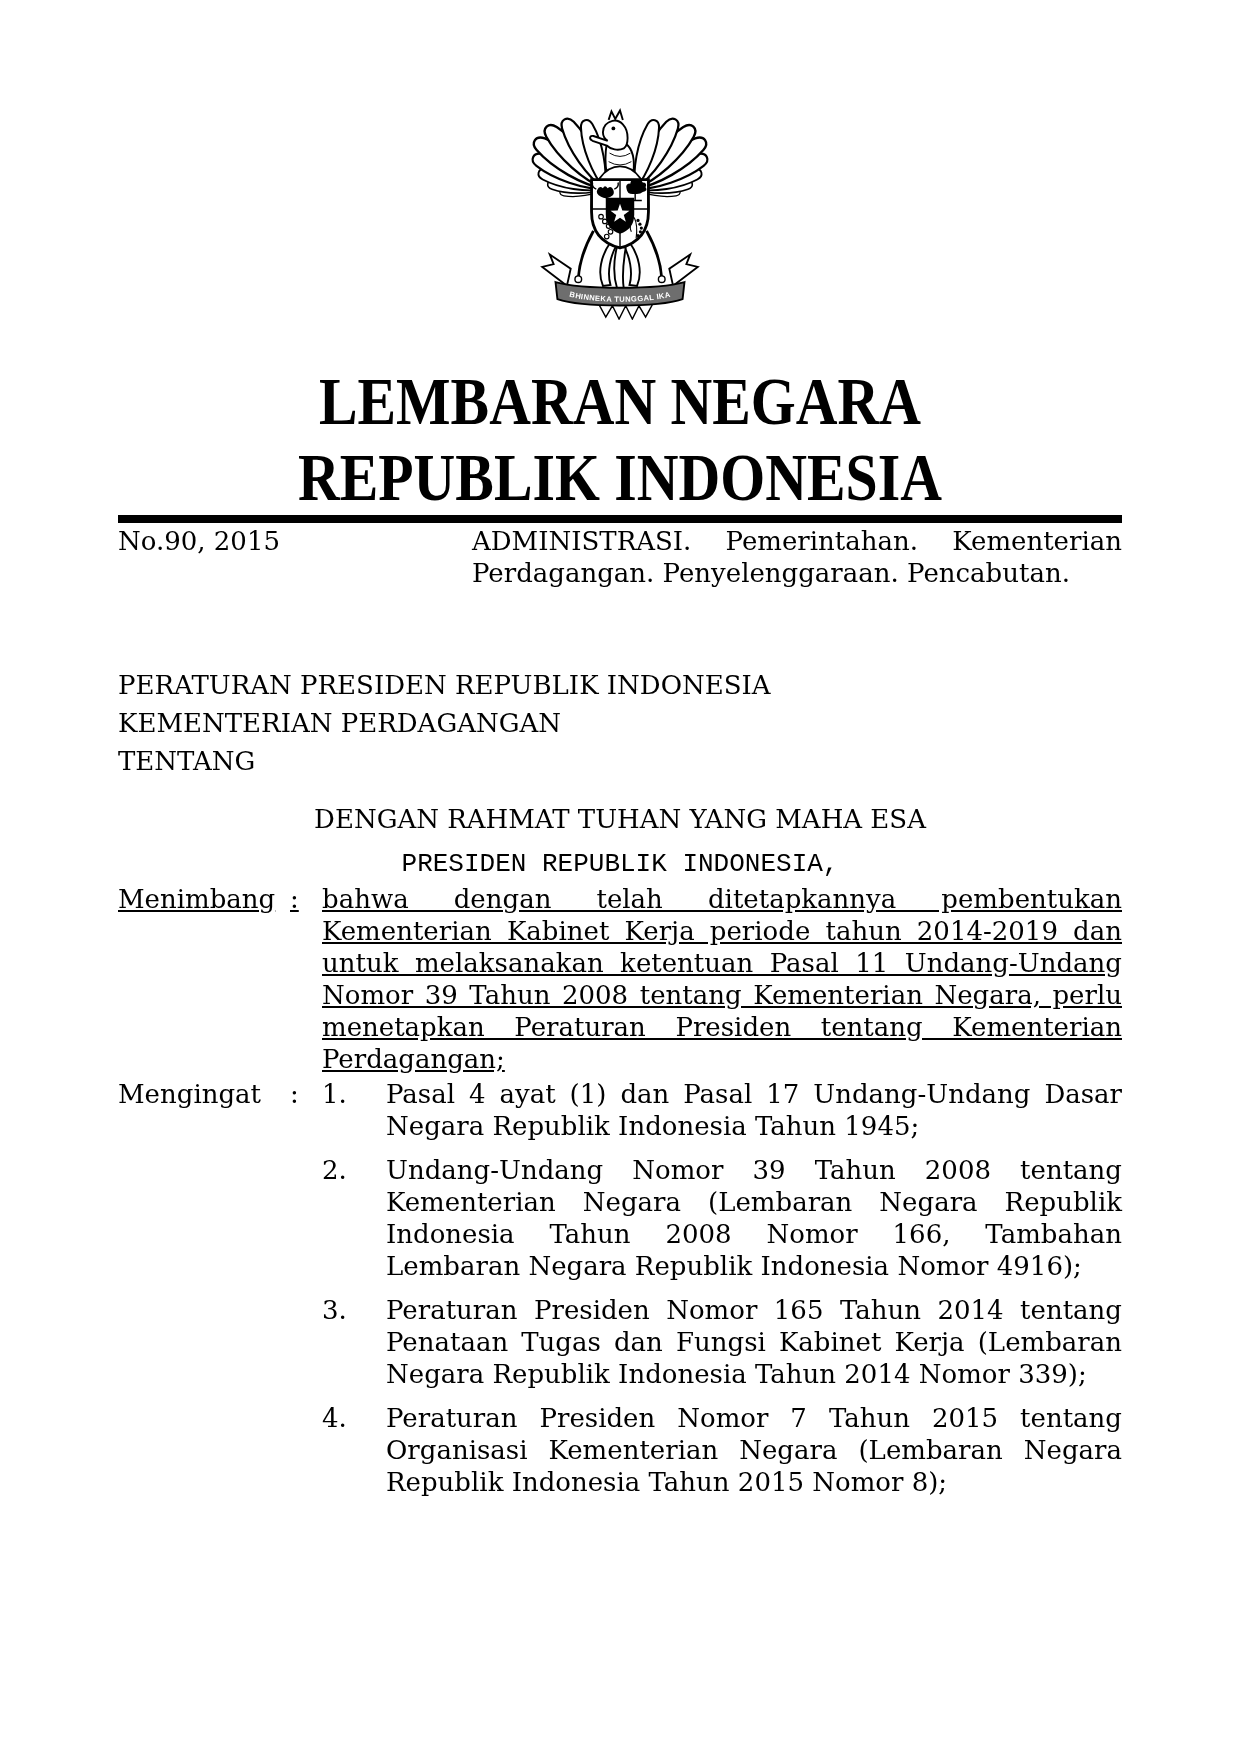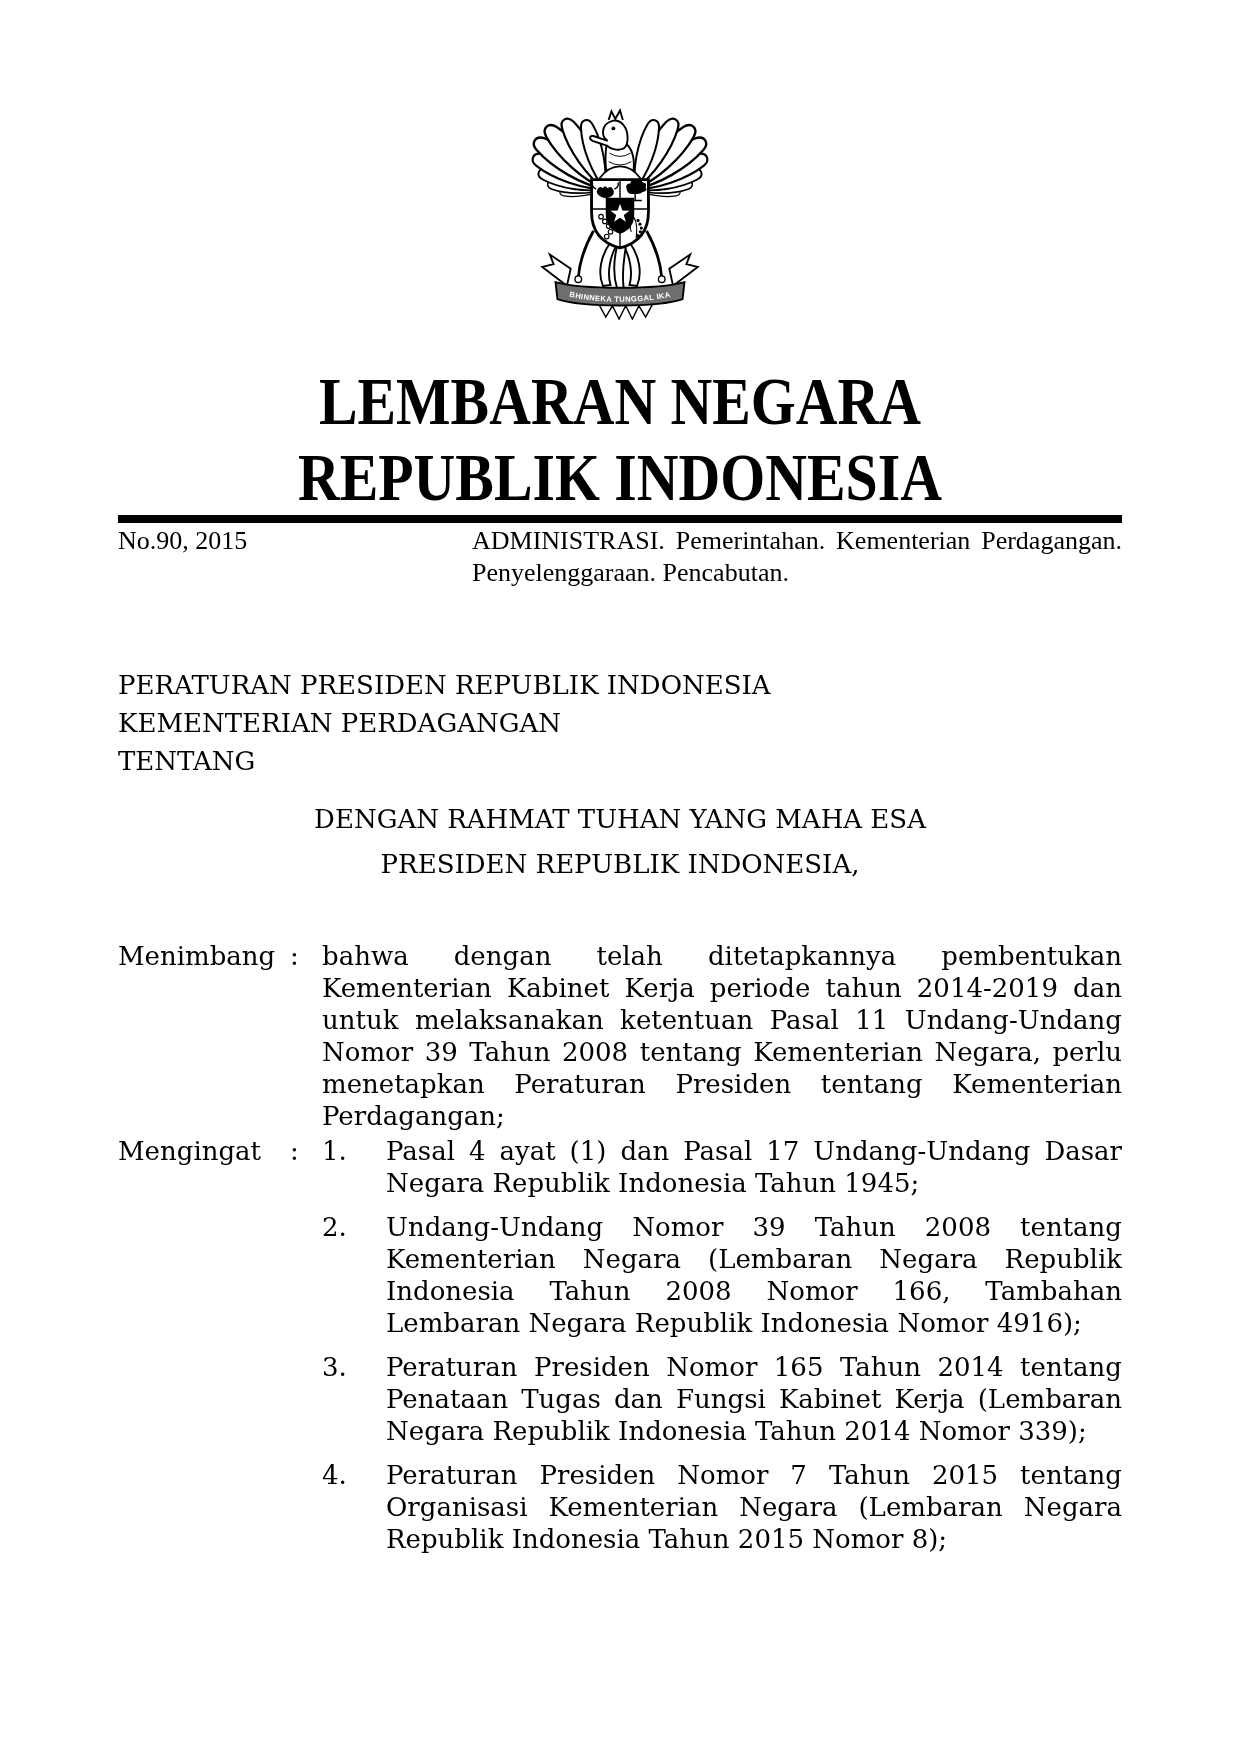--- a/index.html
+++ b/index.html
@@ -16,32 +16,32 @@
   .masthead{
     margin:43px 0 0;text-align:center;
     font-family:"Liberation Serif",serif;font-weight:700;
     font-size:68px;line-height:76px;letter-spacing:0px;
     transform:scaleX(0.85);transform-origin:50% 50%;
   }
   .masthead .line{display:block;white-space:nowrap;}
   .rule{height:8px;background:#000;margin-top:0px;}
 
   
-  .issue-row{display:flex;margin-top:2px;font-size:26px;line-height:32px;font-family:Liberation Serif, serif;}
+  .issue-row{display:flex;margin-top:2px;font-size:26px;line-height:32px;}
   .issue-no{width:354px;flex:none;}
   .issue-subject{flex:1;text-align:justify;}
 
   
   .reg-heading{margin-top:77px;text-align:left;font-size:26px;line-height:38px;}
   .invocation{margin-top:20px;text-align:center;font-size:26px;line-height:38px;}
-  .authority{margin-top:7px;text-align:center;font-size:26px;line-height:38px;}
+  .authority{margin-top:7px;text-align:center;font-size:26px;line-height:38px;font-family:Liberation Mono, monospace;}
 
   
   .clause{display:flex;font-size:26px;line-height:32px;}
-  .clause.menimbang{margin-top:57px;}
+  .clause.menimbang{text-decoration:underline;}
   .clause.mengingat{margin-top:3px;}
   .clause .label{width:172px;flex:none;}
   .clause .colon{width:32px;flex:none;}
   .clause .body{flex:1;text-align:justify;}
   .item{display:flex;}
   .item + .item{margin-top:12px;}
   .item .num{width:64px;flex:none;}
   .item .text{flex:1;text-align:justify;}
 </style>
 </head>

